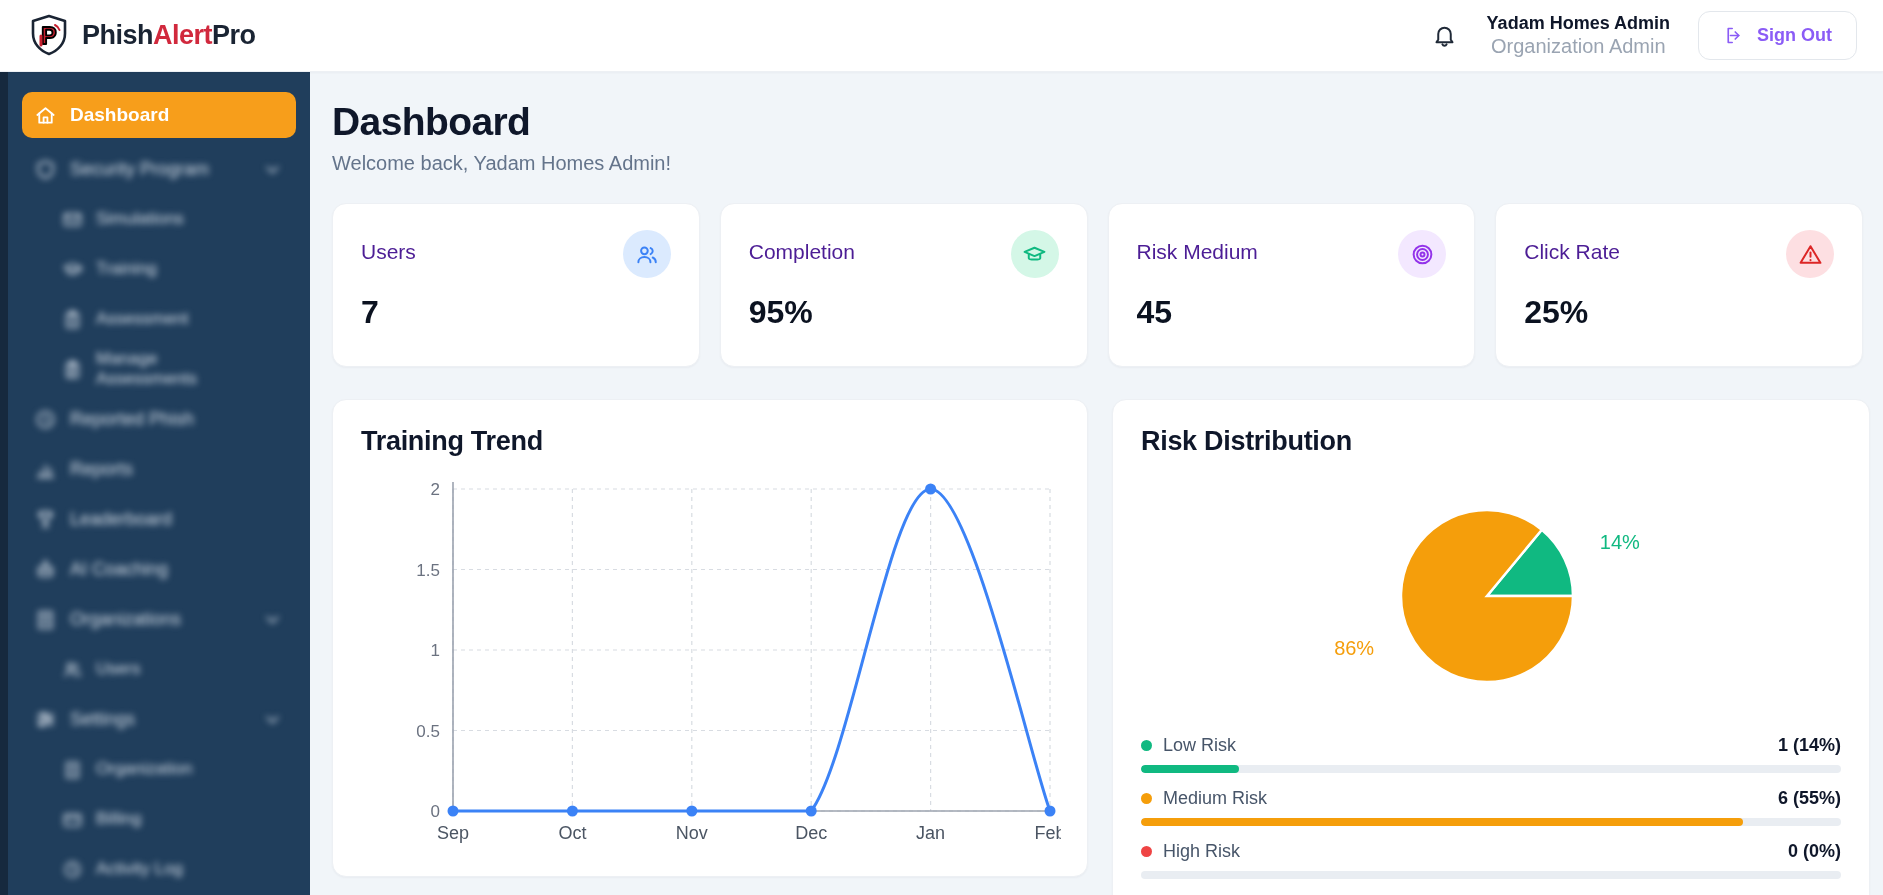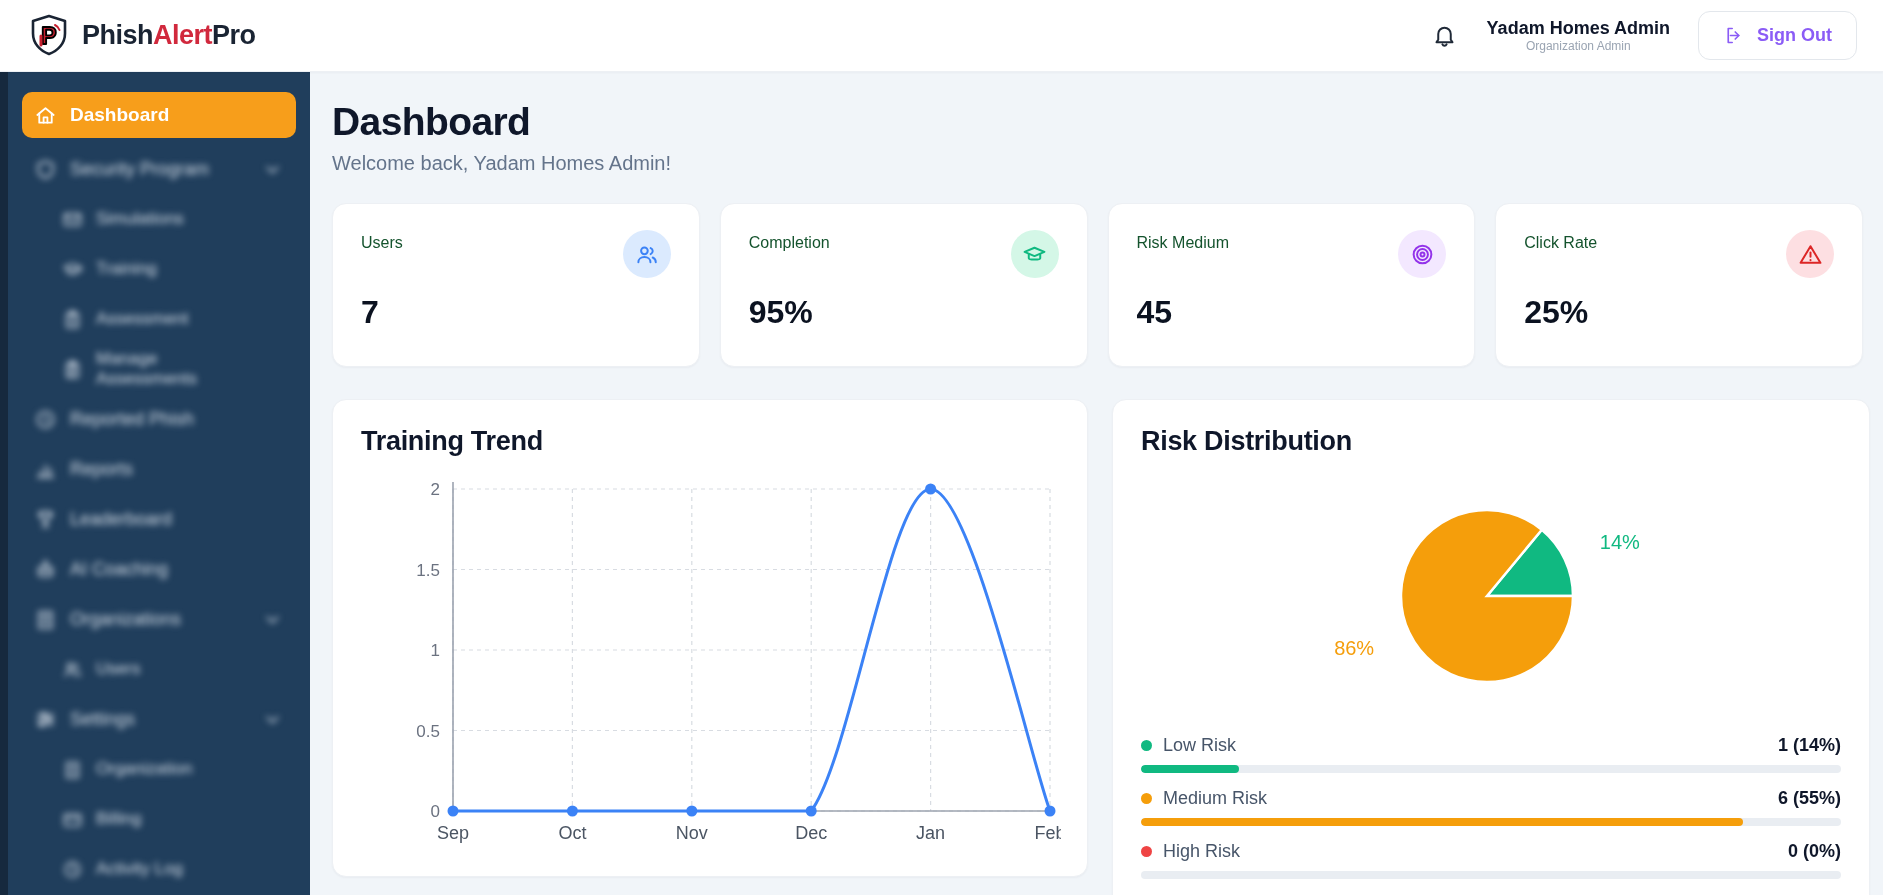--- a/index.html
+++ b/index.html
@@ -15,21 +15,21 @@
     position:relative;z-index:5;box-shadow:0 1px 2px rgba(15,23,42,.04);
   }
   .logo{display:flex;align-items:center;gap:10px;cursor:pointer;}
   .logo-text{font-size:27px;font-weight:800;letter-spacing:-.5px;color:#1a2433;}
   .logo-text .red{color:#d1293d;text-align:center;}
   .header-right{margin-left:auto;display:flex;align-items:center;}
   .bell-btn{width:40px;height:40px;border:none;background:transparent;display:flex;align-items:center;justify-content:center;cursor:pointer;color:#1f2937;}
   .bell-btn svg{width:25px;height:25px;fill:none;stroke:currentColor;stroke-width:1.8;stroke-linecap:round;stroke-linejoin:round;}
   .user-info{margin-left:22px;text-align:center;line-height:1.25;}
   .user-name{font-size:18px;font-weight:700;color:#0f172a;}
-  .user-role{font-size:12px;color:#9aa4b2;}
+  .user-role{font-size:20px;color:#9aa4b2;}
   .signout-btn{
     margin-left:28px;display:flex;align-items:center;gap:13px;background:#fff;
     border:1px solid #e3e7ec;border-radius:12px;padding:13px 24px;cursor:pointer;
     font-family:"Liberation Sans",sans-serif;font-size:18px;font-weight:600;color:#8b5cf6;
   }
   .signout-btn svg{width:21px;height:21px;fill:none;stroke:currentColor;stroke-width:2;stroke-linecap:round;stroke-linejoin:round;}
   
   .shell{display:flex;height:823px;}
   .sidebar{
     width:310px;min-width:310px;background:#203e5c;position:relative;
@@ -54,21 +54,21 @@
   .main{flex:1;box-sizing:border-box;padding:28px 20px 0 22px;overflow:hidden;}
   .page-title{margin:0;font-size:39px;font-weight:800;letter-spacing:-.6px;color:#0f172a;}
   .page-welcome{margin:8px 0 0;font-size:20px;color:#64748b;}
   .stats-row{display:grid;grid-template-columns:repeat(4,1fr);gap:20px;margin-top:28px;}
   .card{
     background:#fff;border:1px solid #edf0f4;border-radius:14px;
     box-shadow:0 1px 2px rgba(15,23,42,.04);box-sizing:border-box;
   }
   .stat-card{padding:26px 28px;height:164px;}
   .stat-top{display:flex;align-items:flex-start;justify-content:space-between;}
-  .stat-label{font-size:16px;font-weight:500;color:#14532d;margin-top:4px;}
+  .stat-label{font-size:21px;font-weight:500;color:#4c1d95;margin-top:10px;}
   .stat-icon-wrap{width:48px;height:48px;border-radius:50%;display:flex;align-items:center;justify-content:center;}
   .stat-icon-wrap .icon{width:25px;height:25px;display:inline-flex;}
   .stat-value{font-size:32px;font-weight:800;color:#0b1220;margin-top:16px;}
   .charts-row{display:grid;grid-template-columns:756px 1fr;gap:24px;margin-top:32px;align-items:start;}
   .chart-card{padding:26px 28px;}
   .chart-title{margin:0;font-size:27px;font-weight:700;letter-spacing:-.3px;color:#0f172a;}
   #trend-card{height:478px;}
   #risk-card{height:600px;}
   .trend-svg{margin-top:10px;display:block;}
   .pie-svg{display:block;}

